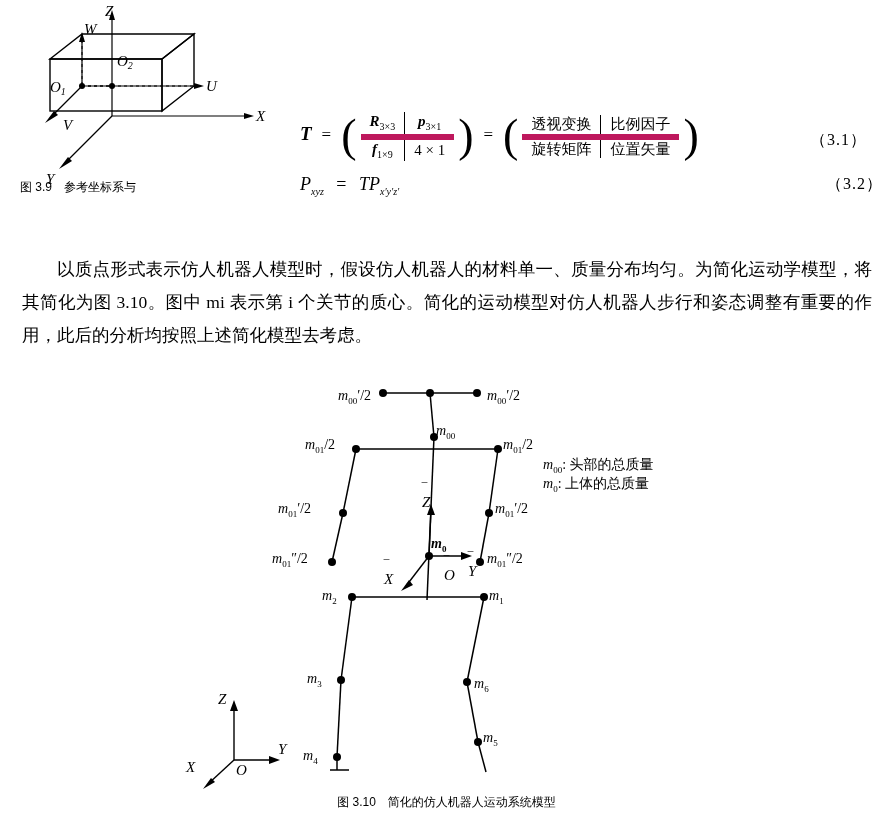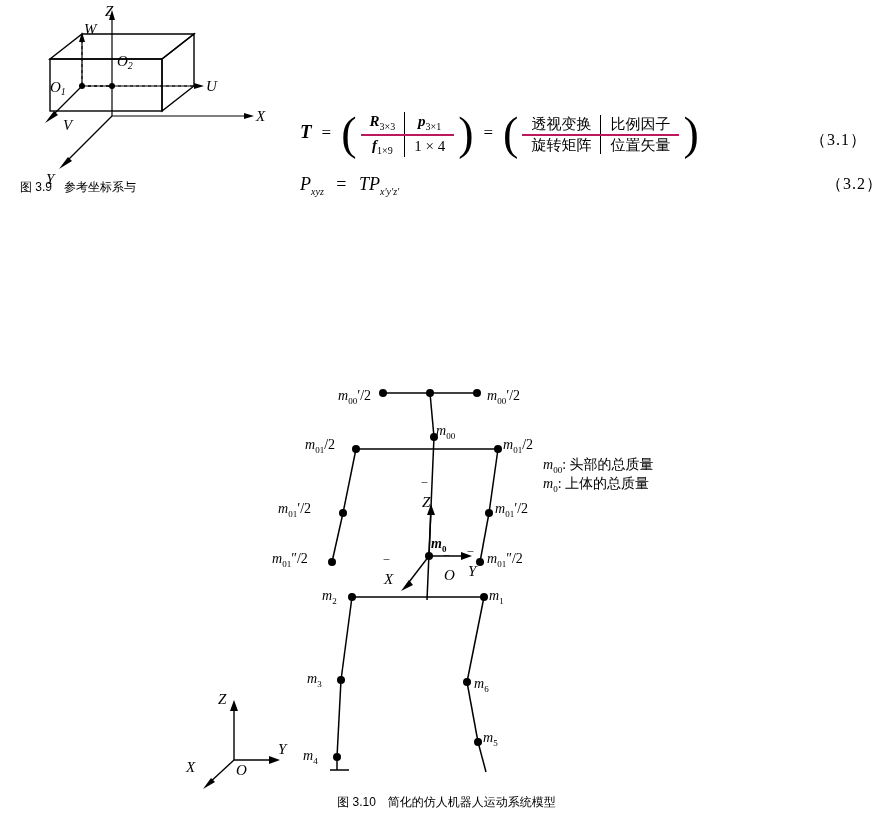--- a/index.html
+++ b/index.html
@@ -74,21 +74,21 @@
     display: inline-block;
     vertical-align: middle;
     border-collapse: collapse;
   }
   .matrix td {
     padding: 0 9px;
     text-align: center;
     font-size: 15px;
     line-height: 1.25;
   }
-  .matrix tr:first-child td { border-bottom: 2px solid #be185d; }
+  .matrix tr:first-child td { border-bottom: 6px solid #be185d; }
   .matrix td.lcol { border-right: 1px solid #000; }
   .sub { font-size: 10px; vertical-align: sub; }
   .it { font-style: italic; }
   .bd { font-weight: bold; font-style: italic; }
 
   
   #bodytext {
     position: absolute;
     left: 22px;
     top: 253px;
@@ -181,21 +181,21 @@
       <span style="font-size:17px; padding:0 6px;">=</span>
       <span class="bigparen">(</span>
       <table class="matrix">
         <tbody>
             <tr>
           <td class="lcol"><span class="bd">R</span><span class="sub">3×3</span></td>
           <td><span class="bd">p</span><span class="sub">3×1</span></td>
         </tr>
         <tr>
           <td class="lcol"><span class="bd">f</span><span class="sub">1×9</span></td>
-          <td>1 × 4</td>
+          <td>4 × 1</td>
         </tr>
       </tbody></table>
       <span class="bigparen">)</span>
       <span style="font-size:17px; padding:0 6px;">=</span>
       <span class="bigparen">(</span>
       <table class="matrix" style="font-family:'Liberation Serif',serif;">
         <tbody>
             <tr>
           <td class="lcol">透视变换</td>
           <td>比例因子</td>
@@ -210,20 +210,23 @@
     <div class="eqnum" style="left:510px; top:18px;">（3.1）</div>
 
     <div class="eqrow" style="left:0; top:62px; font-size:18px;">
       <span class="it">P</span><span class="sub it">xyz</span>
       <span style="padding:0 8px;">=</span>
       <span class="it">TP</span><span class="sub it">x′y′z′</span>
     </div>
     <div class="eqnum" style="left:526px; top:62px;">（3.2）</div>
   </div>
 
+  <div id="bodytext">
+    <p>以质点形式表示仿人机器人模型时，假设仿人机器人的材料单一、质量分布均匀。为简化运动学模型，将其简化为图 3.10。图中 mi 表示第 i 个关节的质心。简化的运动模型对仿人机器人步行和姿态调整有重要的作用，此后的分析均按照上述简化模型去考虑。</p>
+  </div>
 
   <div id="fig310" style="left:0; top:0; width:893px; height:790px; position:absolute; pointer-events:none;">
     <svg width="893" height="790" viewBox="0 0 893 790">
       <g stroke="#000" fill="none" stroke-width="1.5">
 
         <line x1="383" y1="393" x2="477" y2="393"></line>
 
         <line x1="430" y1="393" x2="434" y2="437"></line>
 
         <line x1="356" y1="449" x2="498" y2="449"></line>

